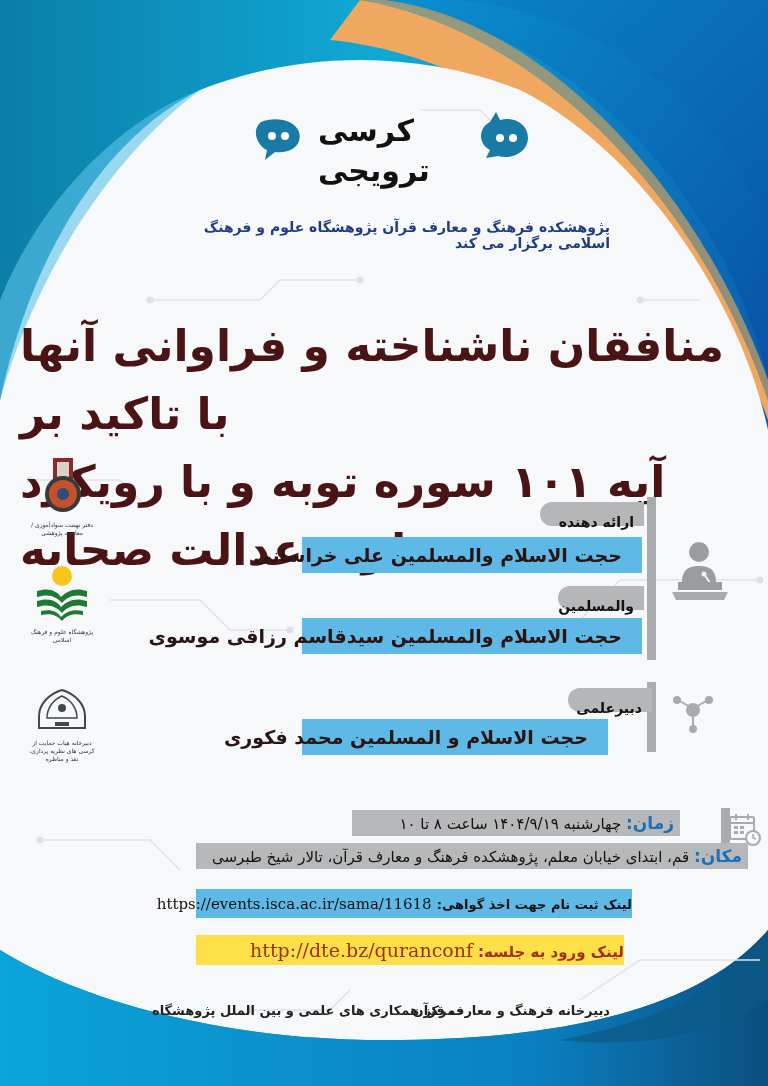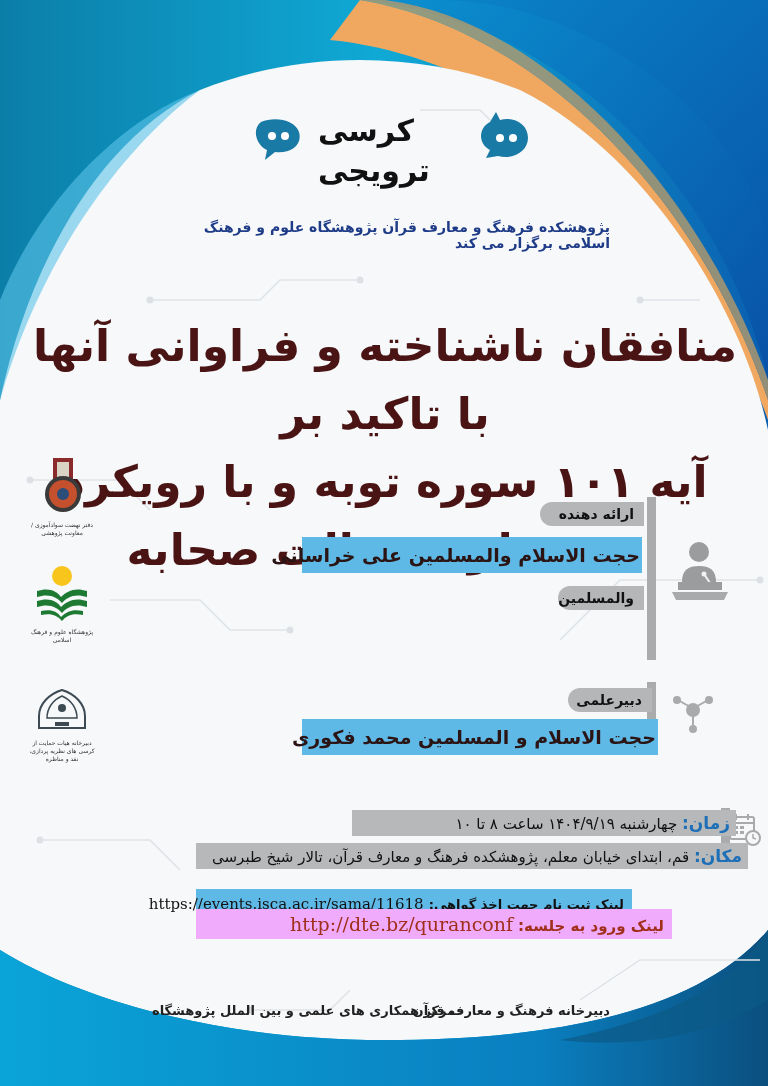--- a/index.html
+++ b/index.html
@@ -20,52 +20,52 @@
     position: absolute; left: 318px; top: 111px; width: 150px; height: 40px;
     font-weight: bold; font-size: 30px; color: #111; text-align: left;
     line-height: 40px; letter-spacing: -1px;
   }
   .bubble { position: absolute; }
   .organizers {
     position: absolute; left: 170px; top: 219px; width: 440px; 
     font-size: 14px; font-weight: bold; color: #1f3c88; letter-spacing: -0.4px;
   }
   .main-title {
-    position: absolute; left: 20px; top: 312px; width: 730px; text-align: center;
+    position: absolute; left: 20px; top: 312px; width: 730px; text-align: left;
     font-family: "DejaVu Sans", sans-serif; font-weight: bold; color: #4a1414;
     font-size: 44px; line-height: 68px; letter-spacing: -2px;
   }
 
   
   .logo-box { position: absolute; left: 26px; width: 72px; text-align: center; }
   .logo-cap { font-size: 6px; color: #333; line-height: 8px; margin-top: 3px; }
 
   
   .vbar { position: absolute; width: 9px; background: #a9abad; }
   .tag {
     position: absolute; height: 24px; background: #b5b6b8; color: #111;
-    font-weight: bold; font-size: 14px; line-height: 24px; padding: 0 10px 0 18px;
+    font-weight: bold; font-size: 14px; line-height: 24px; padding: 8px 10px 0 18px;
     border-radius: 12px 0 0 12px; text-align: right;
   }
   .name-bar {
     position: absolute; height: 36px; background: #5fb9e6; color: #2a1414;
-    font-weight: bold; font-size: 19px; line-height: 36px; padding-right: 2px;
+    font-weight: bold; font-size: 19px; line-height: 36px; padding-right: 20px;
     text-align: right; letter-spacing: -0.6px; white-space: nowrap;
   }
 
   
   .info-bar {
     position: absolute; height: 26px; background: #b7b8ba; color: #111;
     font-size: 15px; line-height: 26px; padding-right: 6px; white-space: nowrap;
     text-align: right; letter-spacing: -0.4px;
   }
   .info-bar .lbl { color: #1d6fb8; font-weight: bold; font-size: 17px; }
   .link-bar {
     position: absolute; height: 30px; line-height: 30px; white-space: nowrap;
-    text-align: right; padding-right: 8px;
+    text-align: right; 
   }
   .link-bar .lbl { font-weight: bold; font-size: 13px; }
   .link-bar .url { font-family: "DejaVu Serif", serif; direction: ltr; unicode-bidi: embed; }
   .footer-txt {
     position: absolute; top: 991px; font-size: 13px; font-weight: bold; color: #222; white-space: nowrap; margin-top: 12px;
   }
 </style>
 </head>
 <body>
 
@@ -174,33 +174,34 @@
       <circle cx="27" cy="20" r="4" fill="#3d4a52"></circle>
       <rect x="20" y="34" width="14" height="4" fill="#3d4a52"></rect>
     </svg>
     <div class="logo-cap">دبیرخانه هیات حمایت از کرسی های نظریه پردازی، نقد و مناظره</div>
   </div>
 
   <div class="vbar" style="left:647px;top:497px;height:163px"></div>
   <div class="tag" style="right:124px;top:502px;width:104px">ارائه دهنده</div>
   <div class="name-bar" style="left:302px;top:537px;width:340px">حجت الاسلام والمسلمین علی خراسانی</div>
   <div class="tag" style="right:124px;top:586px;width:86px">والمسلمین</div>
+  <div class="name-bar" style="left:302px;top:618px;width:340px">حجت الاسلام والمسلمین سیدقاسم رزاقی موسوی</div>
 
   <svg class="abs" style="left:670px;top:538px" width="60" height="66" viewBox="0 0 60 66">
     <circle cx="29" cy="14" r="10" fill="#9a9c9e"></circle>
     <path d="M 12 44 C 12 32 18 28 29 28 C 40 28 46 32 46 44 Z" fill="#9a9c9e"></path>
     <line x1="34" y1="36" x2="42" y2="48" stroke="#f2f2f2" stroke-width="2"></line>
     <circle cx="34" cy="36" r="2.5" fill="#f2f2f2"></circle>
     <rect x="8" y="44" width="44" height="8" fill="#9a9c9e"></rect>
     <path d="M 2 54 L 58 54 L 54 62 L 6 62 Z" fill="#a8aaac"></path>
   </svg>
 
   <div class="vbar" style="left:647px;top:682px;height:70px"></div>
   <div class="tag" style="right:116px;top:688px;width:84px">دبیرعلمی</div>
-  <div class="name-bar" style="left:302px;top:719px;width:356px">حجت الاسلام و المسلمین محمد فکوری</div>
+  <div class="name-bar" style="left:302px;top:719px;width:306px">حجت الاسلام و المسلمین محمد فکوری</div>
 
   <svg class="abs" style="left:670px;top:690px" width="46" height="46" viewBox="0 0 46 46">
     <line x1="8" y1="10" x2="22" y2="18" stroke="#a8aaac" stroke-width="2"></line>
     <line x1="38" y1="10" x2="24" y2="18" stroke="#a8aaac" stroke-width="2"></line>
     <line x1="23" y1="22" x2="23" y2="38" stroke="#a8aaac" stroke-width="2"></line>
     <circle cx="23" cy="20" r="7" fill="#a8aaac"></circle>
     <circle cx="7" cy="10" r="4" fill="#a8aaac"></circle>
     <circle cx="39" cy="10" r="4" fill="#a8aaac"></circle>
     <circle cx="23" cy="39" r="4" fill="#a8aaac"></circle>
   </svg>
@@ -212,33 +213,33 @@
     <line x1="8" y1="2" x2="8" y2="8" stroke="#a8aaac" stroke-width="2"></line>
     <line x1="20" y1="2" x2="20" y2="8" stroke="#a8aaac" stroke-width="2"></line>
     <rect x="6" y="14" width="4" height="3" fill="#a8aaac"></rect>
       <rect x="12" y="14" width="4" height="3" fill="#a8aaac"></rect>
     <rect x="6" y="19" width="4" height="3" fill="#a8aaac"></rect>
       <rect x="12" y="19" width="4" height="3" fill="#a8aaac"></rect>
     <circle cx="25" cy="26" r="7" fill="#f6f8fa" stroke="#a8aaac" stroke-width="2"></circle>
     <polyline points="25,22 25,26 28,27" fill="none" stroke="#a8aaac" stroke-width="1.5"></polyline>
   </svg>
 
-  <div class="info-bar" style="left:352px;top:810px;width:384px">
+  <div class="info-bar" style="left:352px;top:810px;width:328px">
     <span class="lbl">زمان:</span>
     <span>چهارشنبه ۱۴۰۴/۹/۱۹ ساعت ۸ تا ۱۰</span>
   </div>
   <div class="info-bar" style="left:196px;top:843px;width:552px">
     <span class="lbl">مکان:</span>
     <span>قم، ابتدای خیابان معلم، پژوهشکده فرهنگ و معارف قرآن، تالار شیخ طبرسی</span>
   </div>
 
   <div class="link-bar" style="left:196px;top:889px;width:436px;background:#5fb9e6;height:29px;line-height:29px">
     <span class="lbl" style="color:#111">لینک ثبت نام جهت اخذ گواهی:</span>
     <span class="url" style="color:#111;font-size:15px">https://events.isca.ac.ir/sama/11618</span>
   </div>
-  <div class="link-bar" style="left:196px;top:909px;width:476px;background:#f0abfc;height:30px">
+  <div class="link-bar" style="left:196px;top:935px;width:428px;background:#fde047;height:30px">
     <span class="lbl" style="color:#a0301c;font-size:15px">لینک ورود به جلسه:</span>
     <span class="url" style="color:#a0301c;font-size:19px">http://dte.bz/quranconf</span>
   </div>
 
   <div class="footer-txt" style="right:158px">دبیرخانه فرهنگ و معارف قرآن</div>
   <div class="footer-txt" style="left:152px">مرکز همکاری های علمی و بین الملل پژوهشگاه</div>
 </div>
 
 </body></html>

